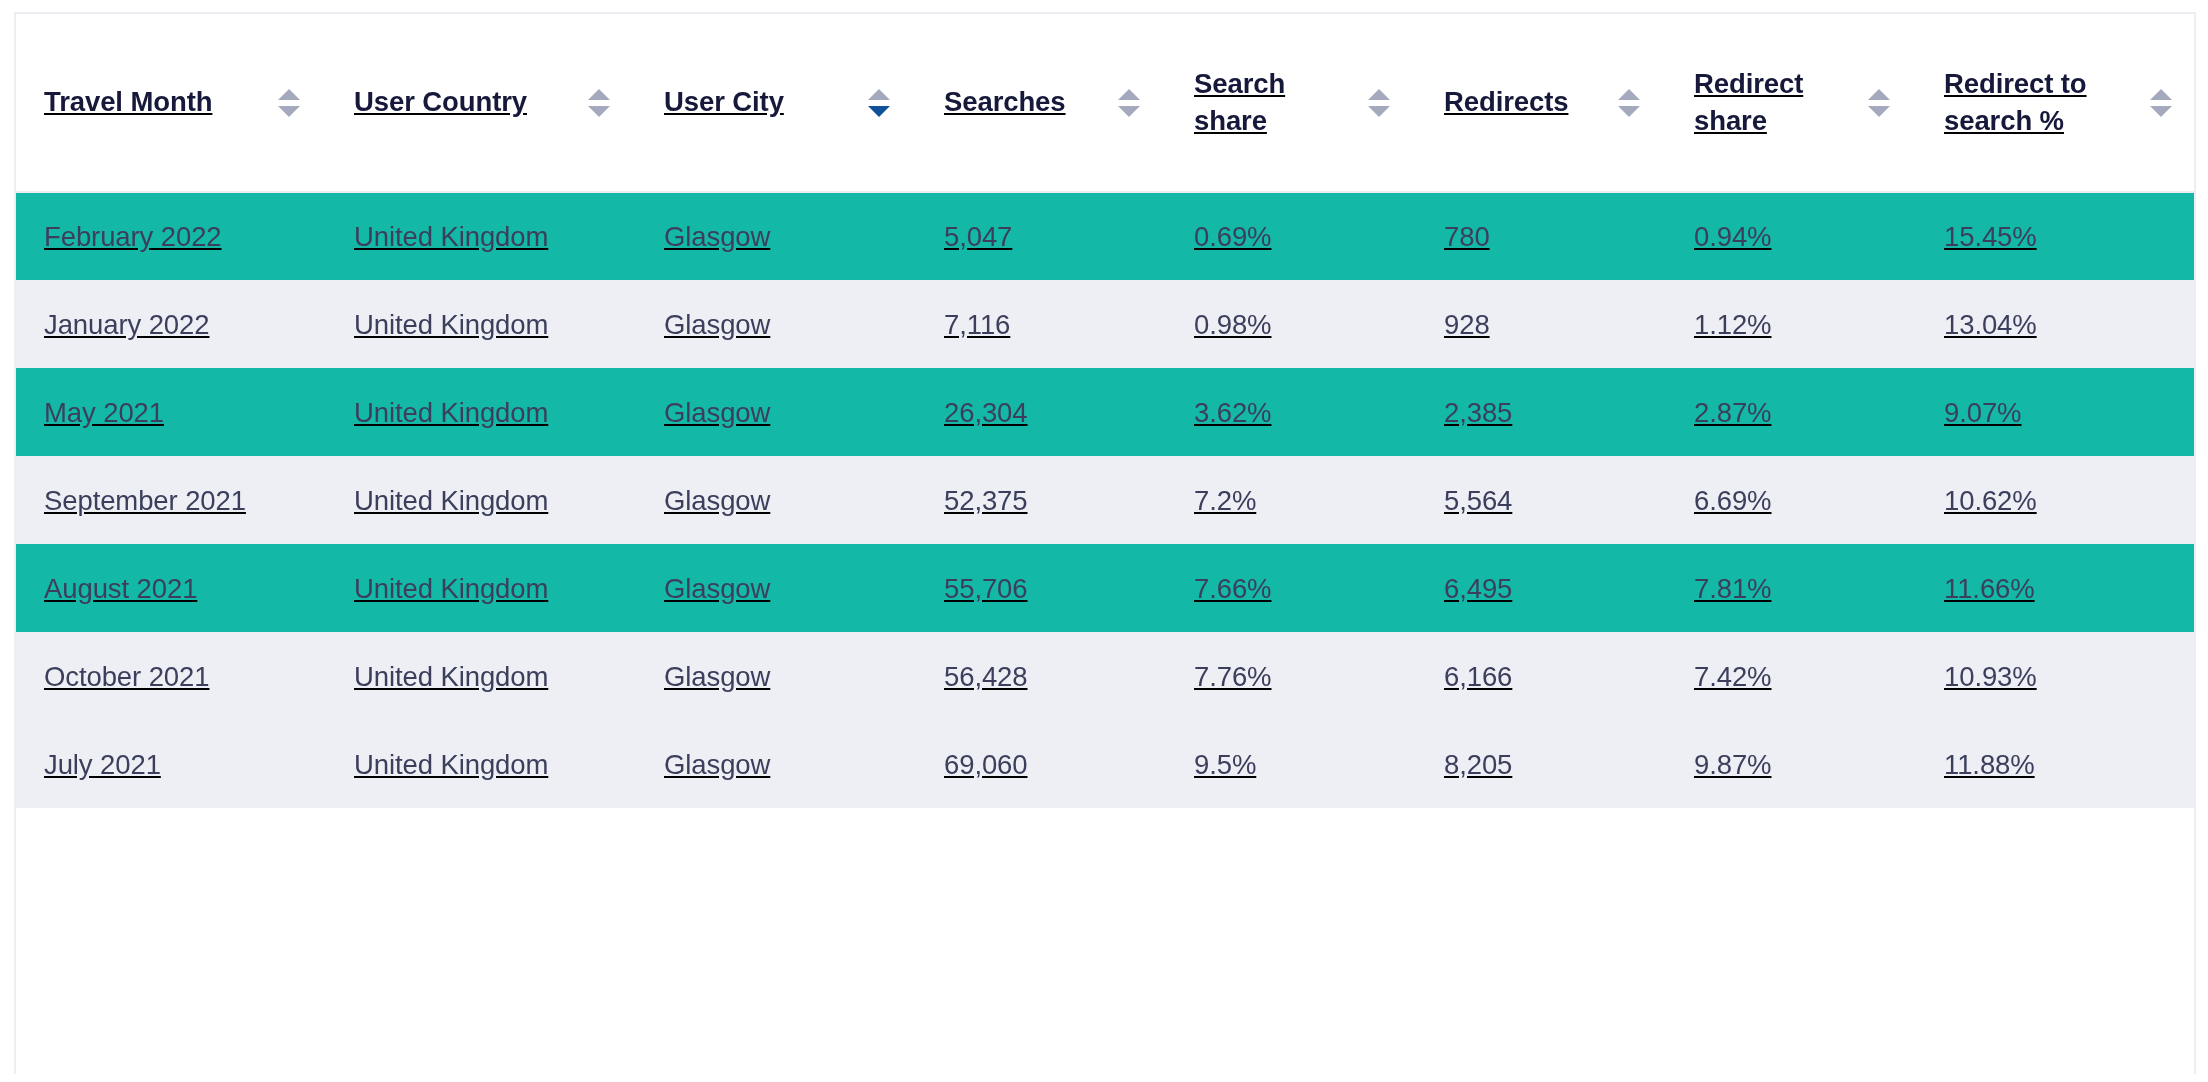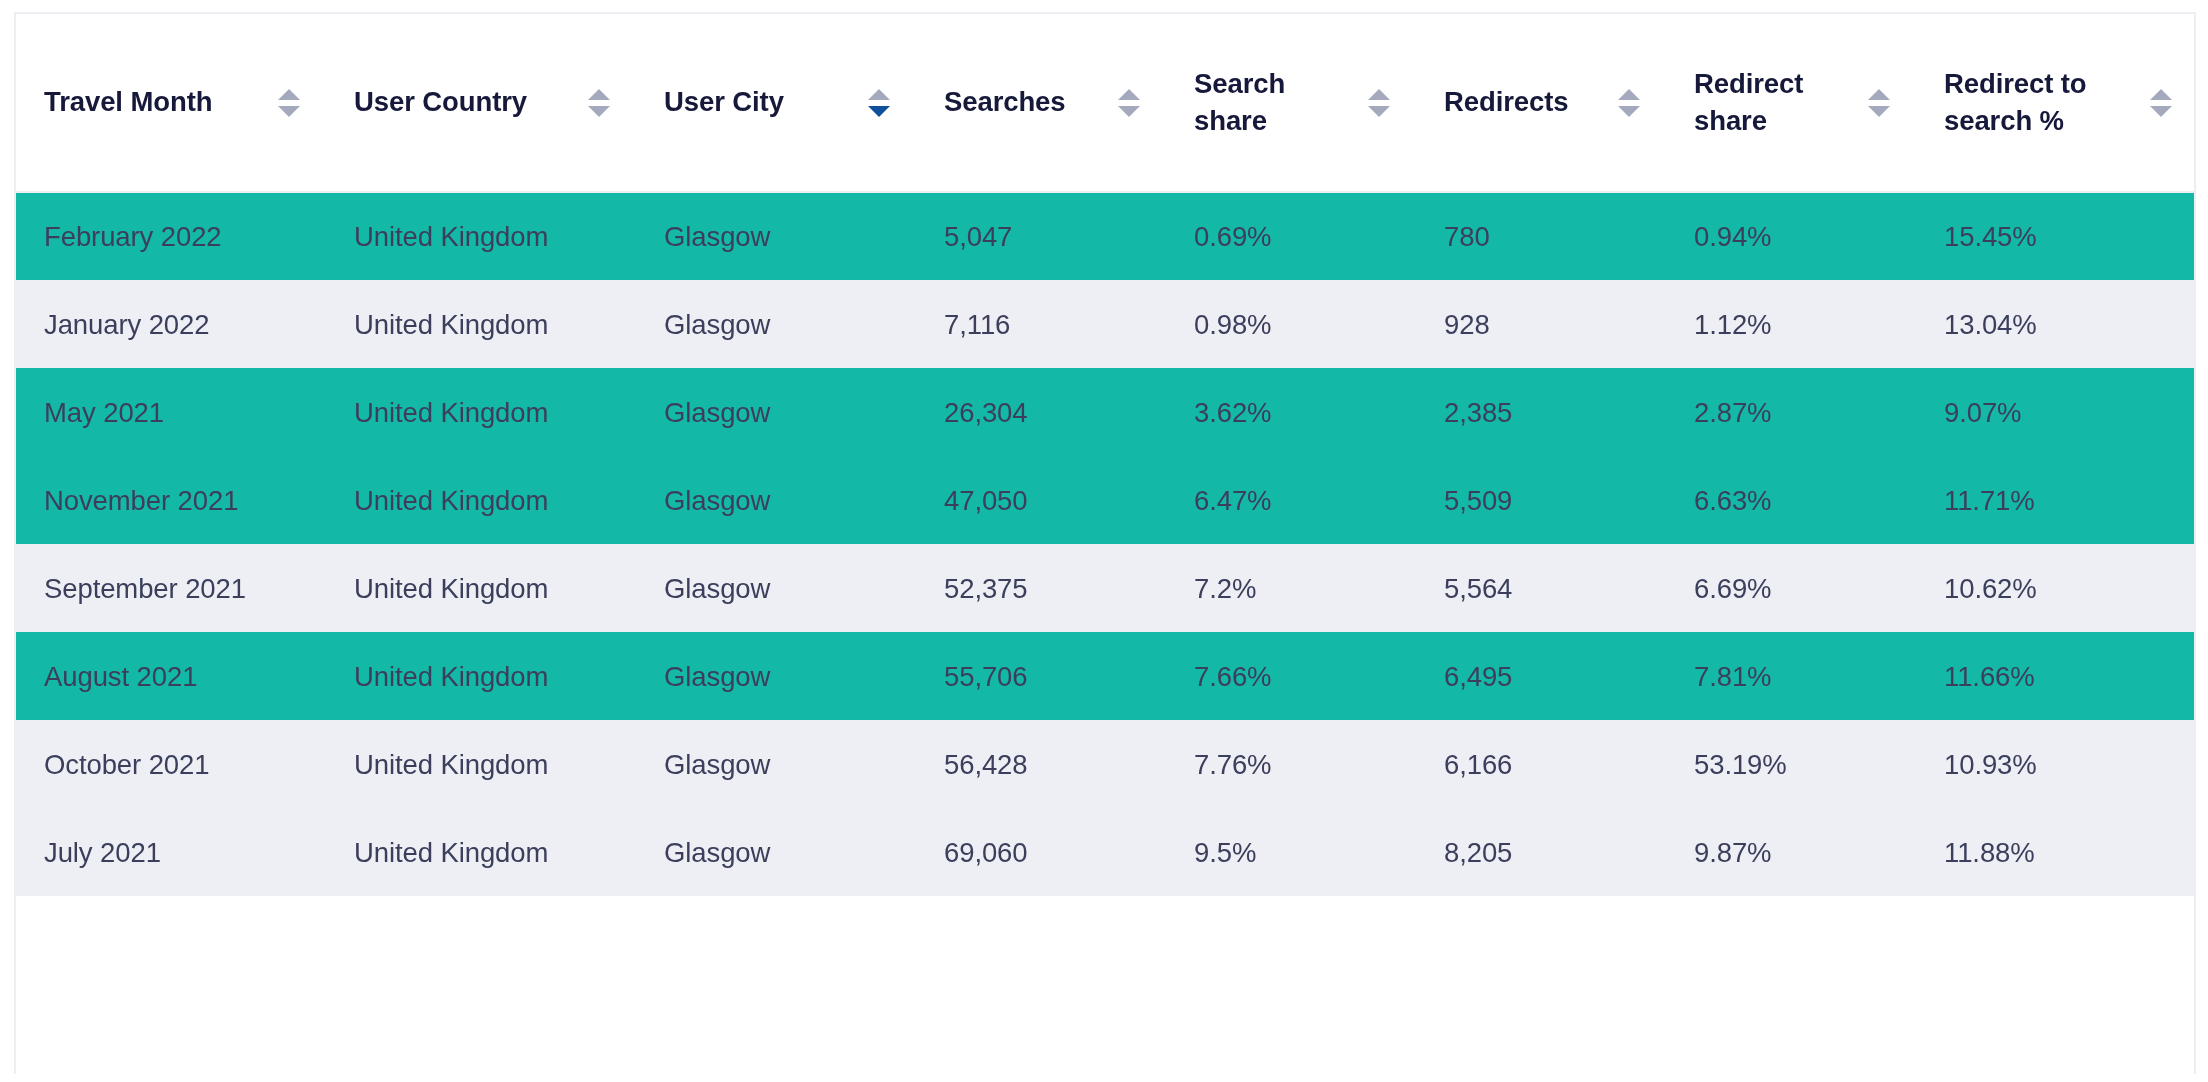--- a/index.html
+++ b/index.html
@@ -25,20 +25,21 @@
     border: 2px solid #eceef3;
     border-bottom: none;
     background: #ffffff;
     overflow: hidden;
   }
 
   table.data-table {
     width: 100%;
     border-collapse: collapse;
     table-layout: fixed;
+    text-decoration: underline;
   }
 
   
   thead tr {
     background: #ffffff;
   }
   thead th {
     box-sizing: border-box;
     height: 178px;
     padding: 0 0 0 28px;
@@ -233,30 +234,20 @@
         <tr class="row-even">
           <td>May 2021</td>
           <td>United Kingdom</td>
           <td>Glasgow</td>
           <td>26,304</td>
           <td>3.62%</td>
           <td>2,385</td>
           <td>2.87%</td>
           <td>9.07%</td>
         </tr>
-        <tr class="row-even">
-          <td>November 2021</td>
-          <td>United Kingdom</td>
-          <td>Glasgow</td>
-          <td>47,050</td>
-          <td>6.47%</td>
-          <td>5,509</td>
-          <td>6.63%</td>
-          <td>11.71%</td>
-        </tr>
         <tr class="row-odd">
           <td>September 2021</td>
           <td>United Kingdom</td>
           <td>Glasgow</td>
           <td>52,375</td>
           <td>7.2%</td>
           <td>5,564</td>
           <td>6.69%</td>
           <td>10.62%</td>
         </tr>
@@ -270,21 +261,21 @@
           <td>7.81%</td>
           <td>11.66%</td>
         </tr>
         <tr class="row-odd">
           <td>October 2021</td>
           <td>United Kingdom</td>
           <td>Glasgow</td>
           <td>56,428</td>
           <td>7.76%</td>
           <td>6,166</td>
-          <td>53.19%</td>
+          <td>7.42%</td>
           <td>10.93%</td>
         </tr>
         <tr class="row-odd">
           <td>July 2021</td>
           <td>United Kingdom</td>
           <td>Glasgow</td>
           <td>69,060</td>
           <td>9.5%</td>
           <td>8,205</td>
           <td>9.87%</td>

